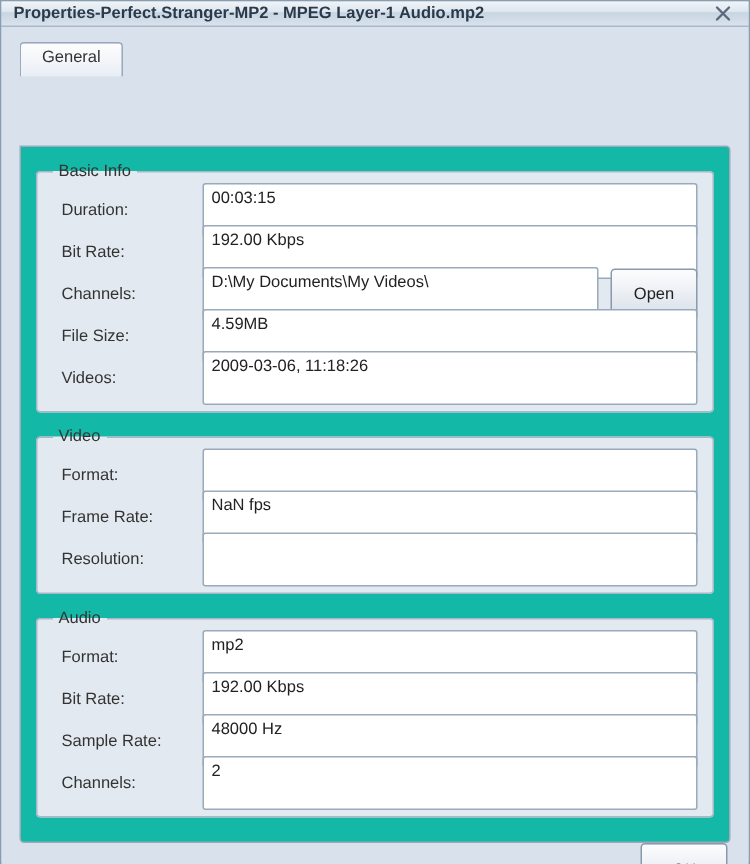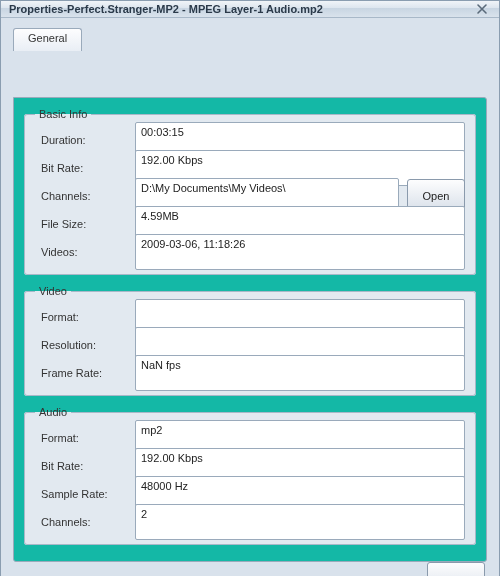--- a/index.html
+++ b/index.html
@@ -187,26 +187,26 @@
         </div>
       </fieldset>
 
       <fieldset>
         <legend>Video</legend>
         <div class="row">
           <div class="label">Format:</div>
           <div class="field"></div>
         </div>
         <div class="row">
+          <div class="label">Frame Rate:</div>
+          <div class="field">NaN fps</div>
+        </div>
+        <div class="row">
           <div class="label">Resolution:</div>
           <div class="field"></div>
-        </div>
-        <div class="row">
-          <div class="label">Frame Rate:</div>
-          <div class="field">NaN fps</div>
         </div>
       </fieldset>
 
       <fieldset>
         <legend>Audio</legend>
         <div class="row">
           <div class="label">Format:</div>
           <div class="field">mp2</div>
         </div>
         <div class="row">

